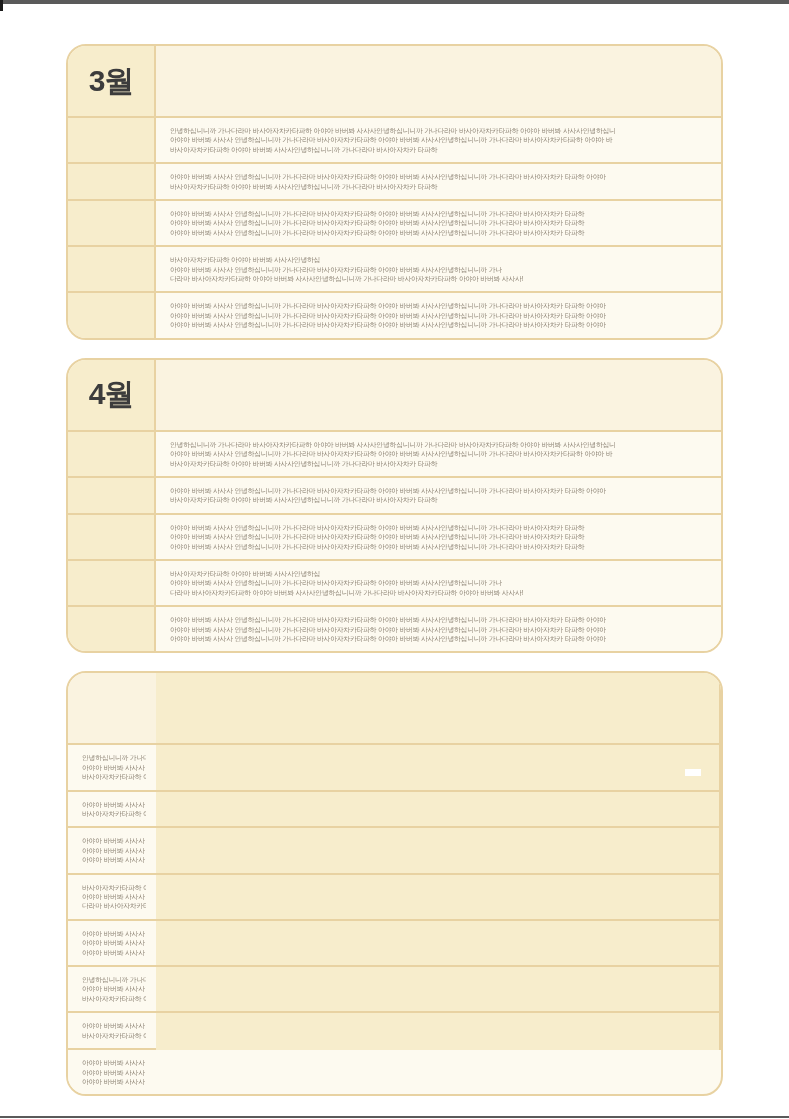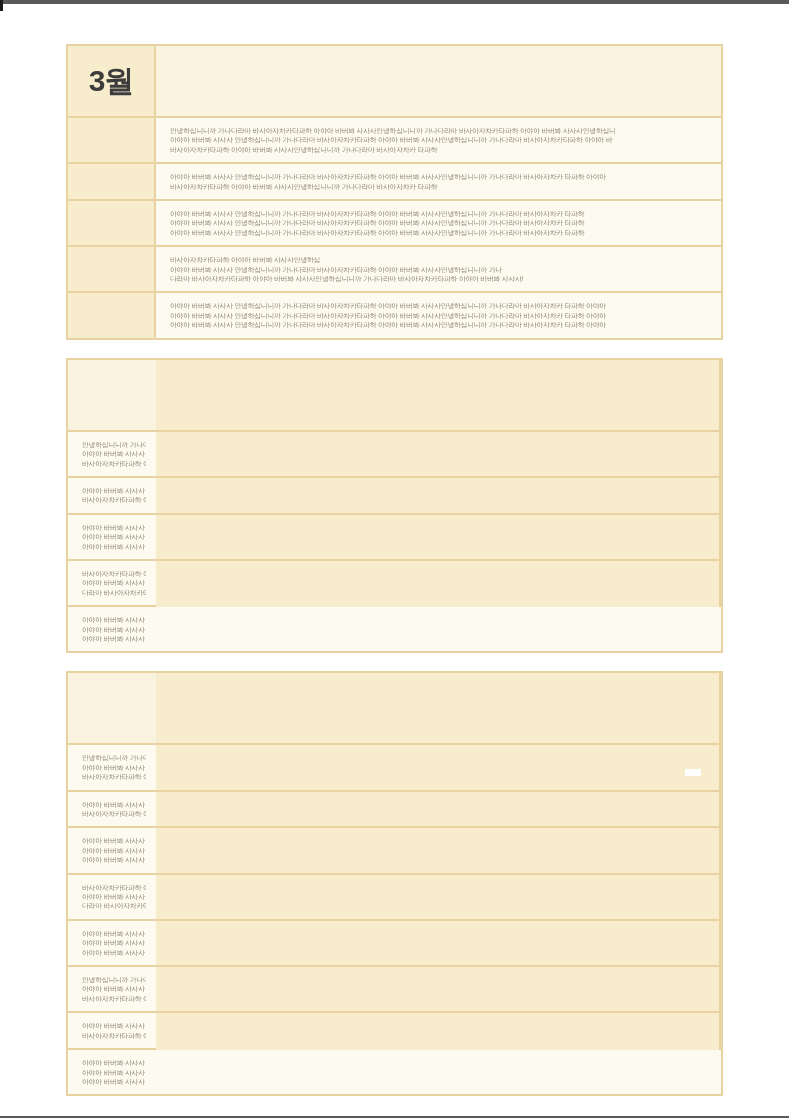--- a/index.html
+++ b/index.html
@@ -11,21 +11,21 @@
   body{
     width:789px;height:1119px;position:relative;background:var(--pagebg);
     font-family:"Liberation Sans","DejaVu Sans",sans-serif;overflow:hidden;
   }
   .top-bar{position:absolute;left:0;top:0;width:789px;height:4px;background:var(--bar);}
   .corner-nub{position:absolute;left:0;top:0;width:3px;height:11px;background:var(--nub);}
   .bottom-bar{position:absolute;left:0;top:1116px;width:789px;height:2px;background:var(--bar);}
   .cards{position:absolute;left:66px;top:44px;width:657px;}
   .month-card{
     box-sizing:border-box;width:657px;border:2px solid var(--border);
-    border-radius:0;overflow:hidden;margin-bottom:18px;background:var(--cellbg);
+    border-radius:20px;overflow:hidden;margin-bottom:18px;background:var(--cellbg);
   }
   .card-grid{display:grid;grid-template-columns:88px 1fr;}
   .hdr-label{
     background:var(--leftbg);border-right:2px solid var(--border);border-bottom:2px solid var(--border);
     height:70px;display:flex;align-items:center;justify-content:center;
   }
   .hdr-label .month-text{
     font-size:30px;font-weight:800;color:var(--month);letter-spacing:-1px;
   }
   .hdr-body{background:var(--hdrbg);border-bottom:2px solid var(--border);height:70px;}
@@ -100,20 +100,23 @@
             <div class="text-line">아야아 바버봐 사사사 안녕하십니니까 가나다라마 바사아자차카타파하 아야아 바버봐 사사사안녕하십니니까 가나다라마 바사아자차카 타파하 아야아</div>
             <div class="text-line">아야아 바버봐 사사사 안녕하십니니까 가나다라마 바사아자차카타파하 아야아 바버봐 사사사안녕하십니니까 가나다라마 바사아자차카 타파하 아야아</div>
             <div class="text-line">아야아 바버봐 사사사 안녕하십니니까 가나다라마 바사아자차카타파하 아야아 바버봐 사사사안녕하십니니까 가나다라마 바사아자차카 타파하 아야아</div>
           </div>
   </div>
 </div>
   </div>
 
   <div class="month-card">
     <div class="card-grid">
+      <div class="hdr-label">
+        <span class="month-text">4월</span>
+      </div>
       <div class="hdr-body"></div>
 
   <div class="row">
     <div class="row-label"></div>
     <div class="row-body">
             <div class="text-line">안녕하십니니까 가나다라마 바사아자차카타파하 아야아 바버봐 사사사안녕하십니니까 가나다라마 바사아자차카타파하 아야아 바버봐 사사사안녕하십니</div>
             <div class="text-line">아야아 바버봐 사사사 안녕하십니니까 가나다라마 바사아자차카타파하 아야아 바버봐 사사사안녕하십니니까 가나다라마 바사아자차카타파하 아야아 바</div>
             <div class="text-line">바사아자차카타파하 아야아 바버봐 사사사안녕하십니니까 가나다라마 바사아자차카 타파하</div>
           </div>
   </div>

